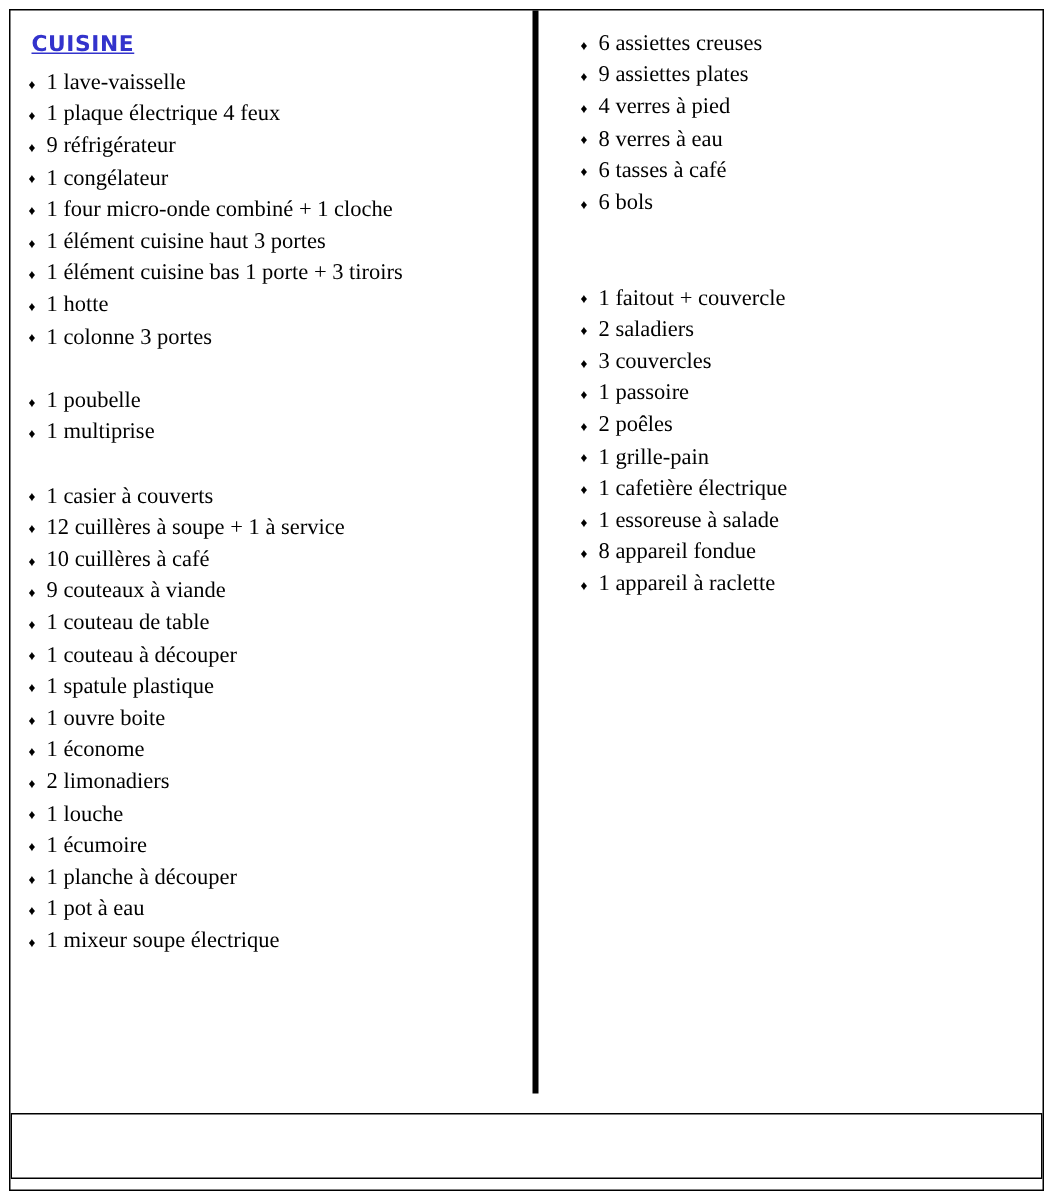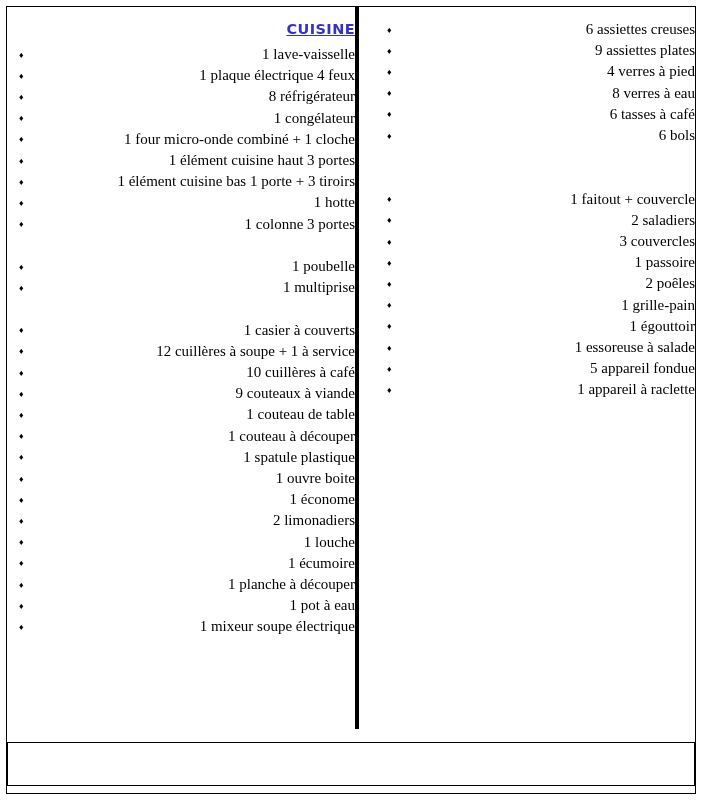--- a/index.html
+++ b/index.html
@@ -33,21 +33,20 @@
   }
   .content {
     position: absolute;
     left: 7px;
     top: 7px;
     width: 688px;
     height: 722px;
     box-sizing: border-box;
     display: flex;
     flex-direction: row;
-    text-align: right;
   }
   .col {
     box-sizing: border-box;
     position: relative;
   }
   .col-left {
     width: 348px;
     padding: 12px 0 0 12px;
   }
   .col-divider {
@@ -114,21 +113,21 @@
 
   <div class="page-border"></div>
 
   <div class="content">
 
     <div class="col col-left">
       <div class="section-title" style="color: rgb(51, 51, 204);">CUISINE</div>
       <ul class="items">
           <li class="item">1 lave-vaisselle</li>
           <li class="item">1 plaque électrique 4 feux</li>
-          <li class="item">8 réfrigérateur</li>
+          <li class="item">9 réfrigérateur</li>
           <li class="item">1 congélateur</li>
           <li class="item">1 four micro-onde combiné + 1 cloche</li>
           <li class="item">1 élément cuisine haut 3 portes</li>
           <li class="item">1 élément cuisine bas 1 porte + 3 tiroirs</li>
           <li class="item">1 hotte</li>
           <li class="item">1 colonne 3 portes</li>
           <li class="spacer"></li>
           <li class="item">1 poubelle</li>
           <li class="item">1 multiprise</li>
           <li class="spacer"></li>
@@ -161,23 +160,23 @@
           <li class="item">6 tasses à café</li>
           <li class="item">6 bols</li>
           <li class="spacer"></li>
           <li class="spacer"></li>
           <li class="item">1 faitout + couvercle</li>
           <li class="item">2 saladiers</li>
           <li class="item">3 couvercles</li>
           <li class="item">1 passoire</li>
           <li class="item">2 poêles</li>
           <li class="item">1 grille-pain</li>
-          <li class="item">1 égouttoir</li>
+          <li class="item">1 cafetière électrique</li>
           <li class="item">1 essoreuse à salade</li>
-          <li class="item">5 appareil fondue</li>
+          <li class="item">8 appareil fondue</li>
           <li class="item">1 appareil à raclette</li>
         </ul>
     </div>
 
   </div>
 
   <div class="bottom-box"></div>
 
 </div>
 

